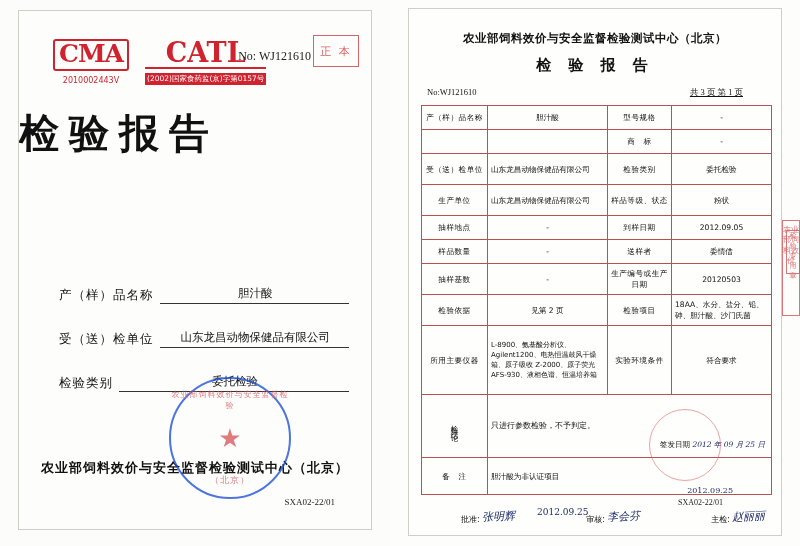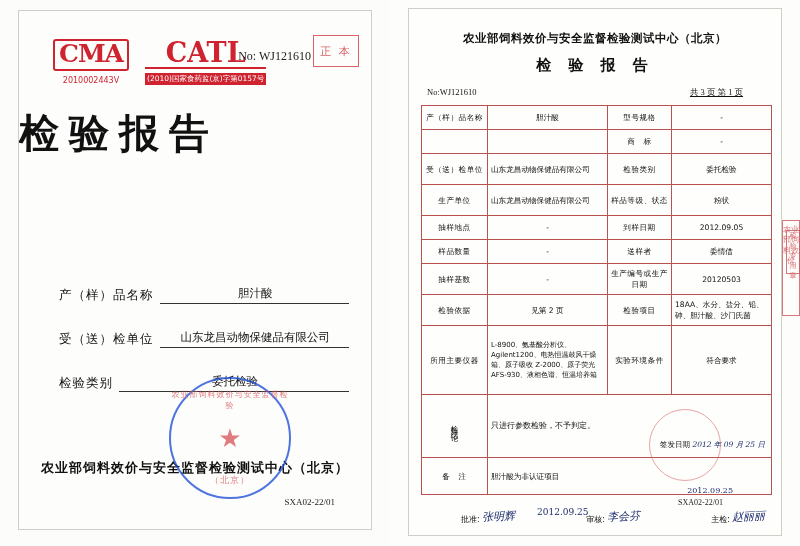--- a/index.html
+++ b/index.html
@@ -428,21 +428,21 @@
   <div class="doc cover">
     <div class="cover-inner">
 
       <div class="marks">
         <div class="cma-block">
           <div class="cma-logo">CMA</div>
           <div class="cma-no">2010002443V</div>
         </div>
         <div class="catl-block">
           <div class="catl-logo">CATL</div>
-          <div class="catl-no">(2010)国家食药监(京)字第0157号</div>
+          <div class="catl-no">(2002)国家食药监(京)字第0157号</div>
         </div>
       </div>
 
       <div class="cover-no">
         <span>No:</span>
         <span>WJ121610</span>
       </div>
 
       <div class="stamp-box">正 本</div>
 

